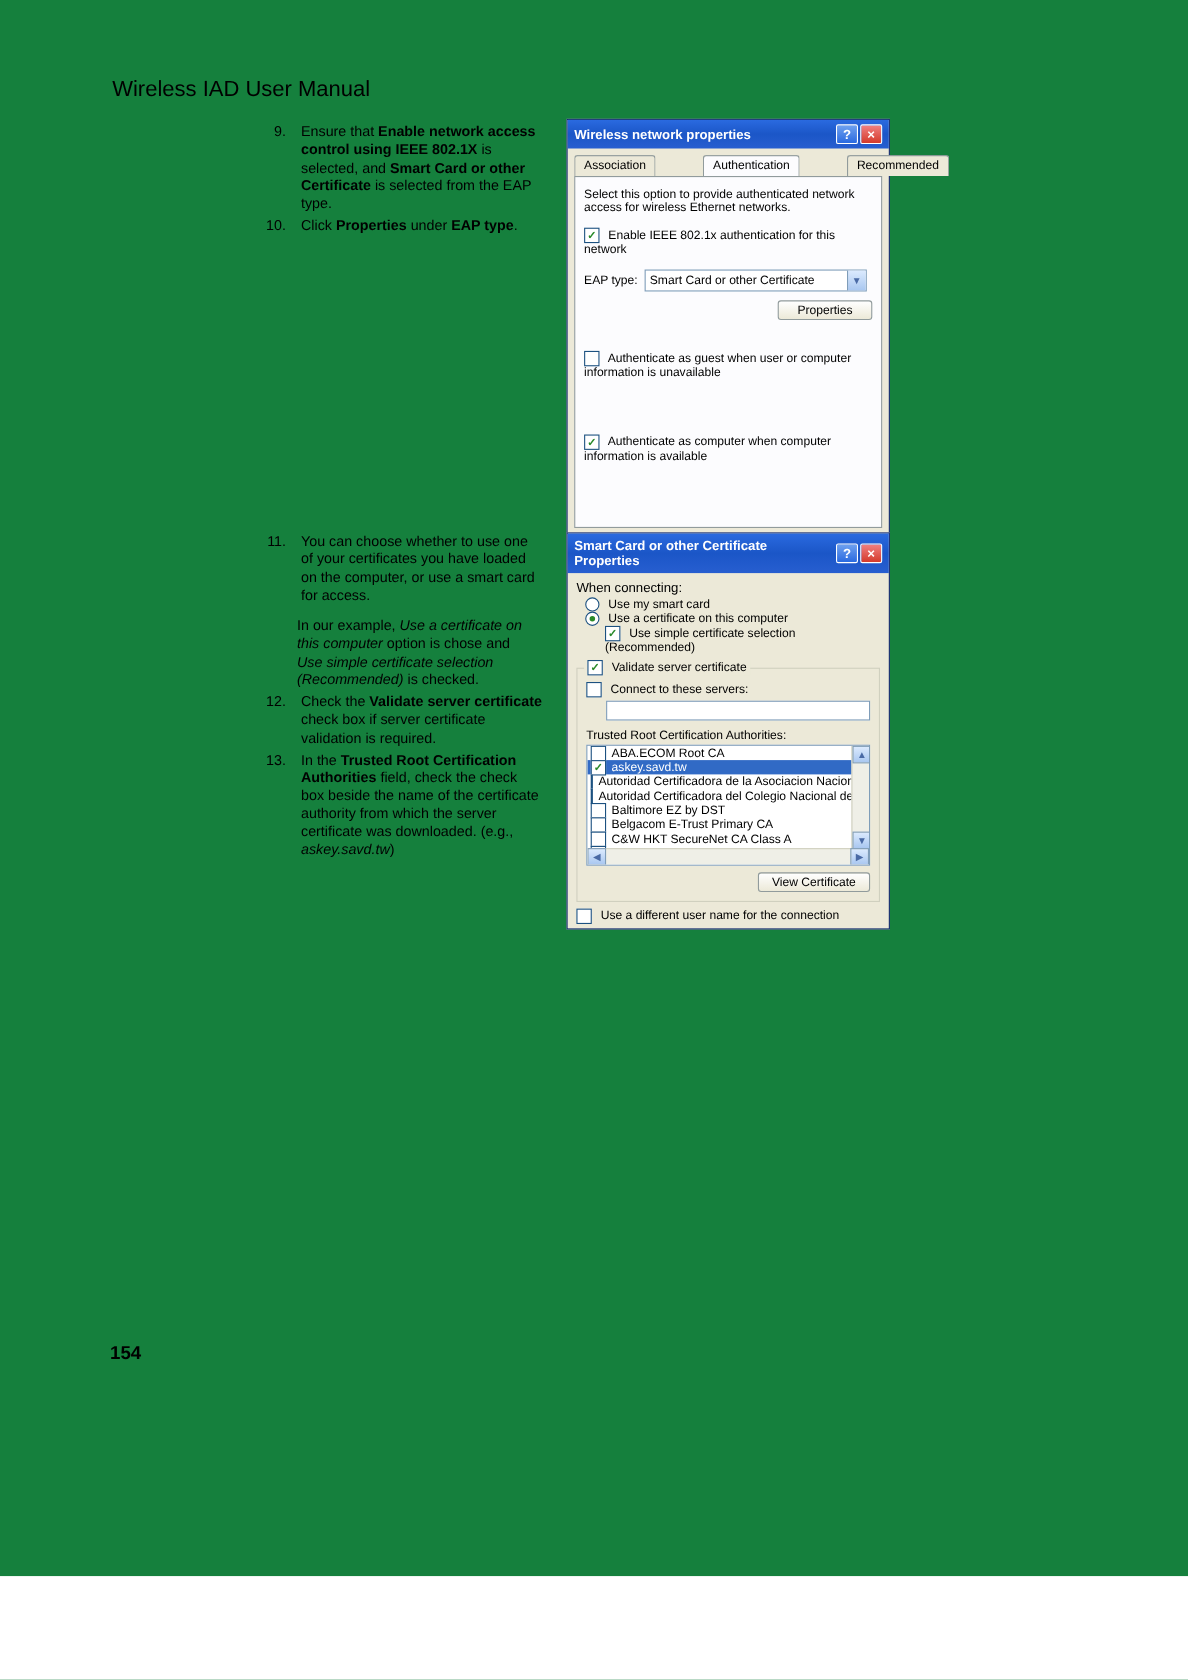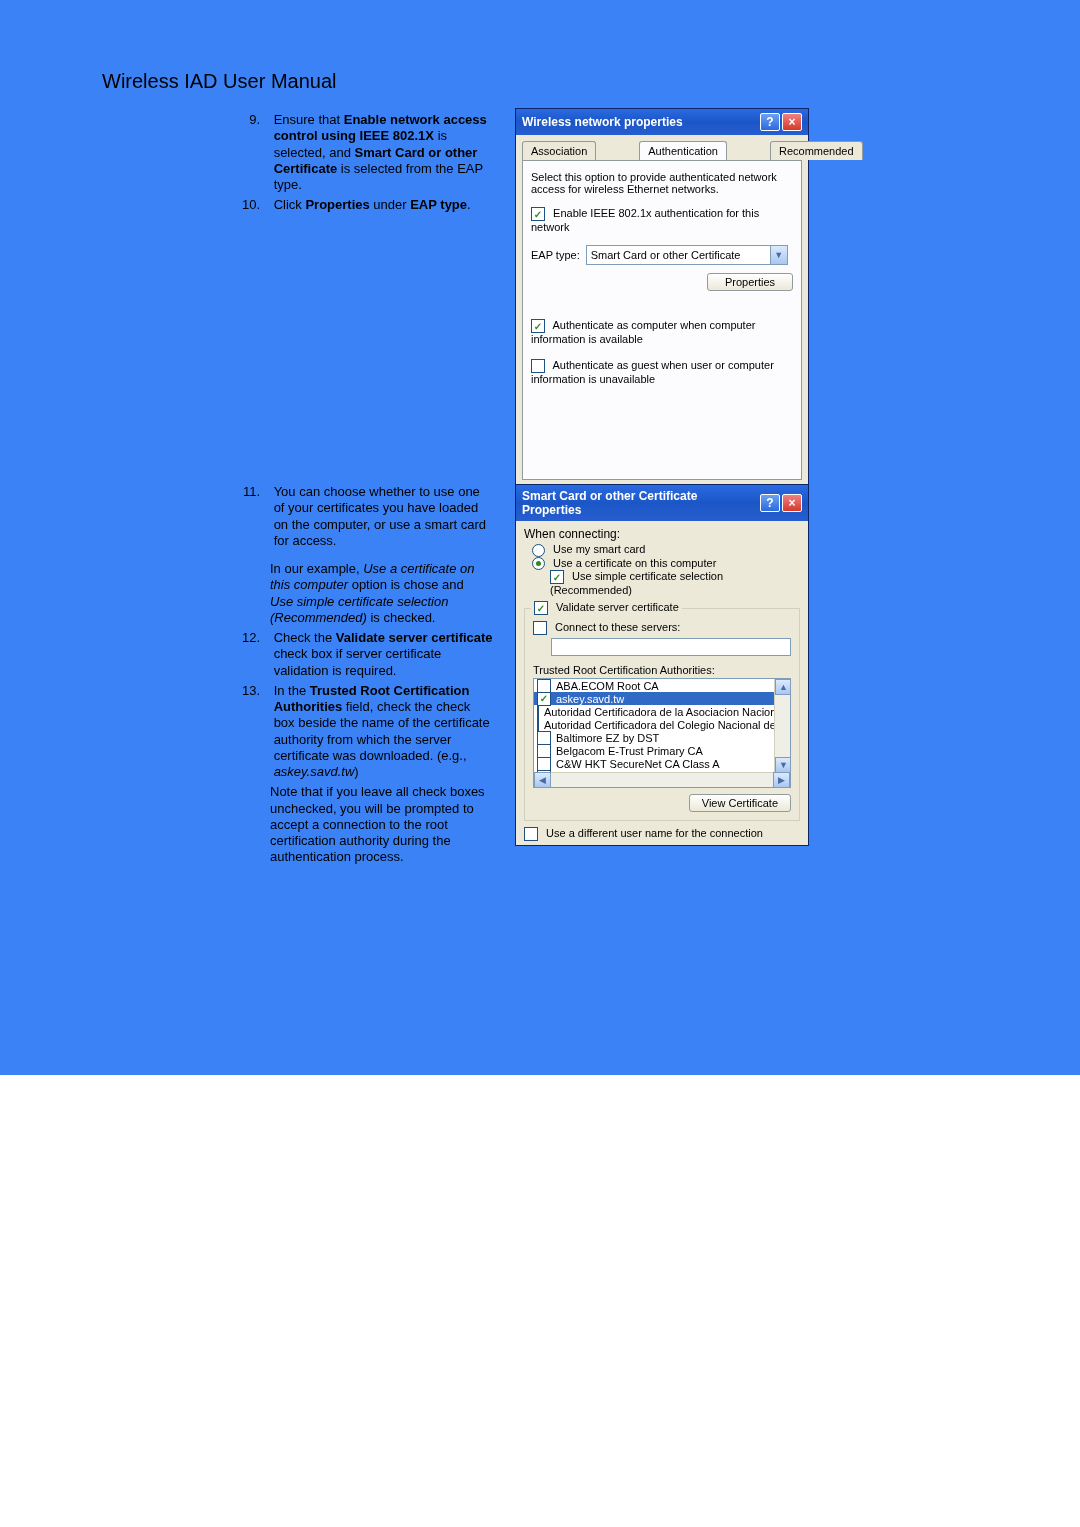--- a/index.html
+++ b/index.html
@@ -5,23 +5,23 @@
   html, body {
     margin: 0;
     padding: 0;
     background: #fff;
     font-family: Arial, Helvetica, sans-serif;
     color: #000;
     width: 1080px;
   }
   .page {
     width: 1080px;
-    height: 1075px;
+    height: 1433px;
     position: relative;
-    background: #3b82f6;
+    background: #15803d;
   }
   .manual-title {
     position: absolute;
     left: 102px;
     top: 70px;
     font-size: 20px;
     color: #000;
   }
   .numbered-list {
     position: absolute;
@@ -282,21 +282,20 @@
       <span class="body">
         <span>Check the </span><b>Validate server certificate</b><span> check box if server certificate validation is required.</span>
       </span>
     </div>
     <div style="margin-top:4px;">
       <span class="num">13.</span>
       <span class="body">
         <span>In the </span><b>Trusted Root Certification Authorities</b><span> field, check the check box beside the name of the certificate authority from which the server certificate was downloaded. (e.g., </span><i>askey.savd.tw</i><span>)</span>
       </span>
     </div>
-    <div class="body2" style="margin-top:4px;">Note that if you leave all check boxes unchecked, you will be prompted to accept a connection to the root certification authority during the authentication process.</div>
   </div>
 
   <div class="dialog" style="left:515px; top:108px; width:292px;">
     <div class="titlebar">
       <span>Wireless network properties</span>
       <span class="title-buttons">
         <span class="tbtn tbtn-help">?</span>
         <span class="tbtn tbtn-close">×</span>
       </span>
     </div>
@@ -314,27 +313,27 @@
       <div style="margin-bottom:8px; display:flex; align-items:center;">
         <span style="margin-right:6px;">EAP type:</span>
         <span class="xp-dropdown">
           <span class="dd-text">Smart Card or other Certificate</span>
           <span class="dd-btn">▼</span>
         </span>
       </div>
       <div style="text-align:right; margin-bottom:28px;">
         <span class="xp-button">Properties</span>
       </div>
+      <div style="margin-bottom:50px;">
+        <span class="xp-checkbox"></span>
+        <span>Authenticate as guest when user or computer information is unavailable</span>
+      </div>
       <div style="margin-bottom:14px;">
         <span class="xp-checkbox">✓</span>
         <span>Authenticate as computer when computer information is available</span>
-      </div>
-      <div style="margin-bottom:50px;">
-        <span class="xp-checkbox"></span>
-        <span>Authenticate as guest when user or computer information is unavailable</span>
       </div>
     </div>
     <div class="dialog-buttons">
       <span class="xp-button">OK</span>
       <span class="xp-button">Cancel</span>
     </div>
   </div>
 
   <div class="dialog" style="left:515px; top:484px; width:292px;">
     <div class="titlebar">

